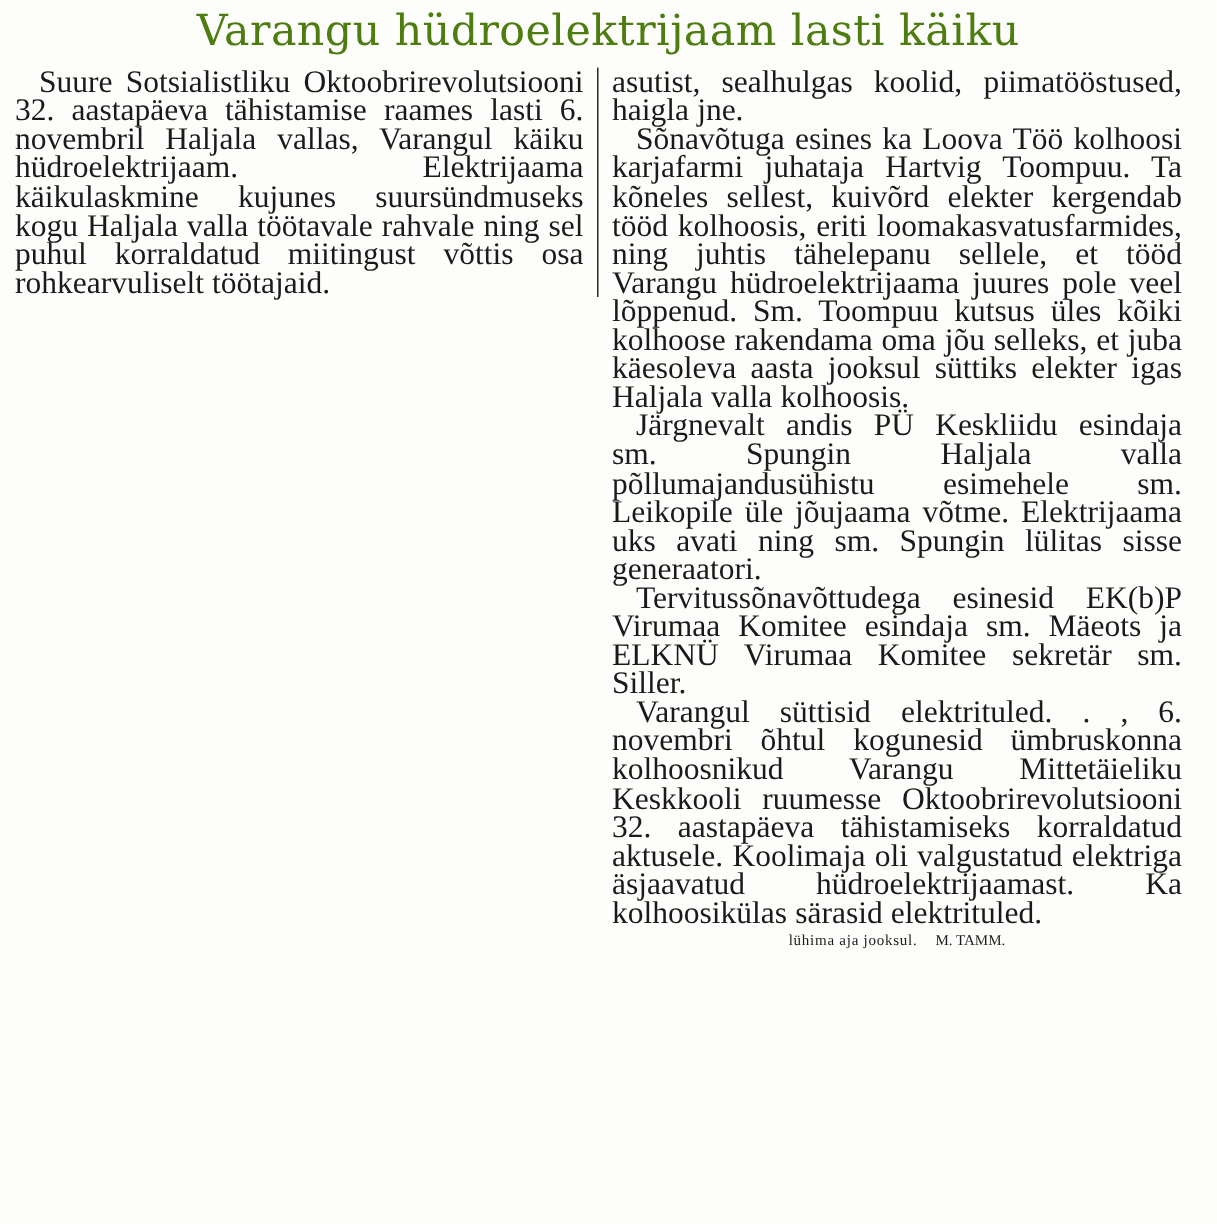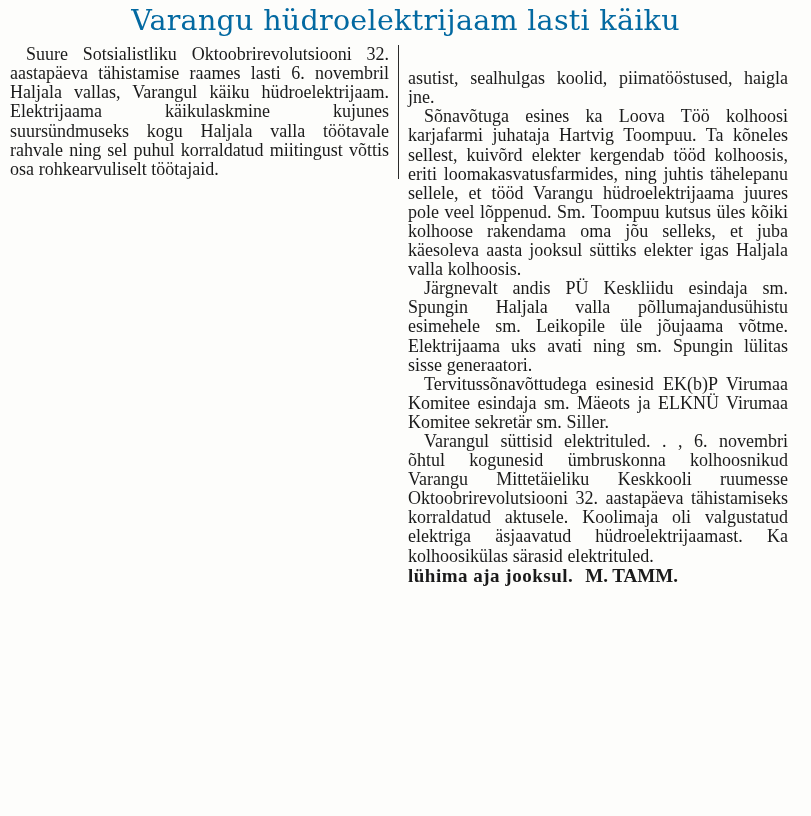--- a/index.html
+++ b/index.html
@@ -23,60 +23,58 @@
     background: #fdfdfb;
   }
   #headline {
     text-align: center;
     font-family: "DejaVu Serif", serif;
     font-size: 28.5px;
     font-weight: normal;
     letter-spacing: 0.3px;
     margin: 2px 0 9px 0;
     line-height: 1.06;
-    color: #0369a1;
+    color: #4d7c0f;
   }
   #columns {
     display: flex;
     flex-direction: row;
     align-items: flex-start;
     height: 760px;
   }
   .col {
     width: 389px;
     box-sizing: border-box;
   }
   .col.left {
     padding-right: 9px;
     border-right: 1px solid #2b2b2b;
   }
   .col.right {
     padding-left: 9px;
-    margin-top: 24px;
   }
   p.para {
     margin: 0;
     text-align: justify;
     text-justify: inter-word;
-    font-size: 18px;
+    font-size: 21px;
     line-height: 19.1px;
     text-indent: 16px;
     hyphens: manual;
     word-spacing: 0.2px;
   }
   p.para.noindent {
     text-indent: 0;
   }
   .lastline {
     display: flex;
-    justify-content: flex-start;
+    justify-content: center;
     align-items: baseline;
-    font-size: 19px;
+    font-size: 10px;
     line-height: 19.1px;
-    font-weight: bold;
   }
   .lastline .tail {
     letter-spacing: 0.5px;
     padding-right: 12px;
   }
 </style>
 </head>
 <body>
 
 <div id="page">

